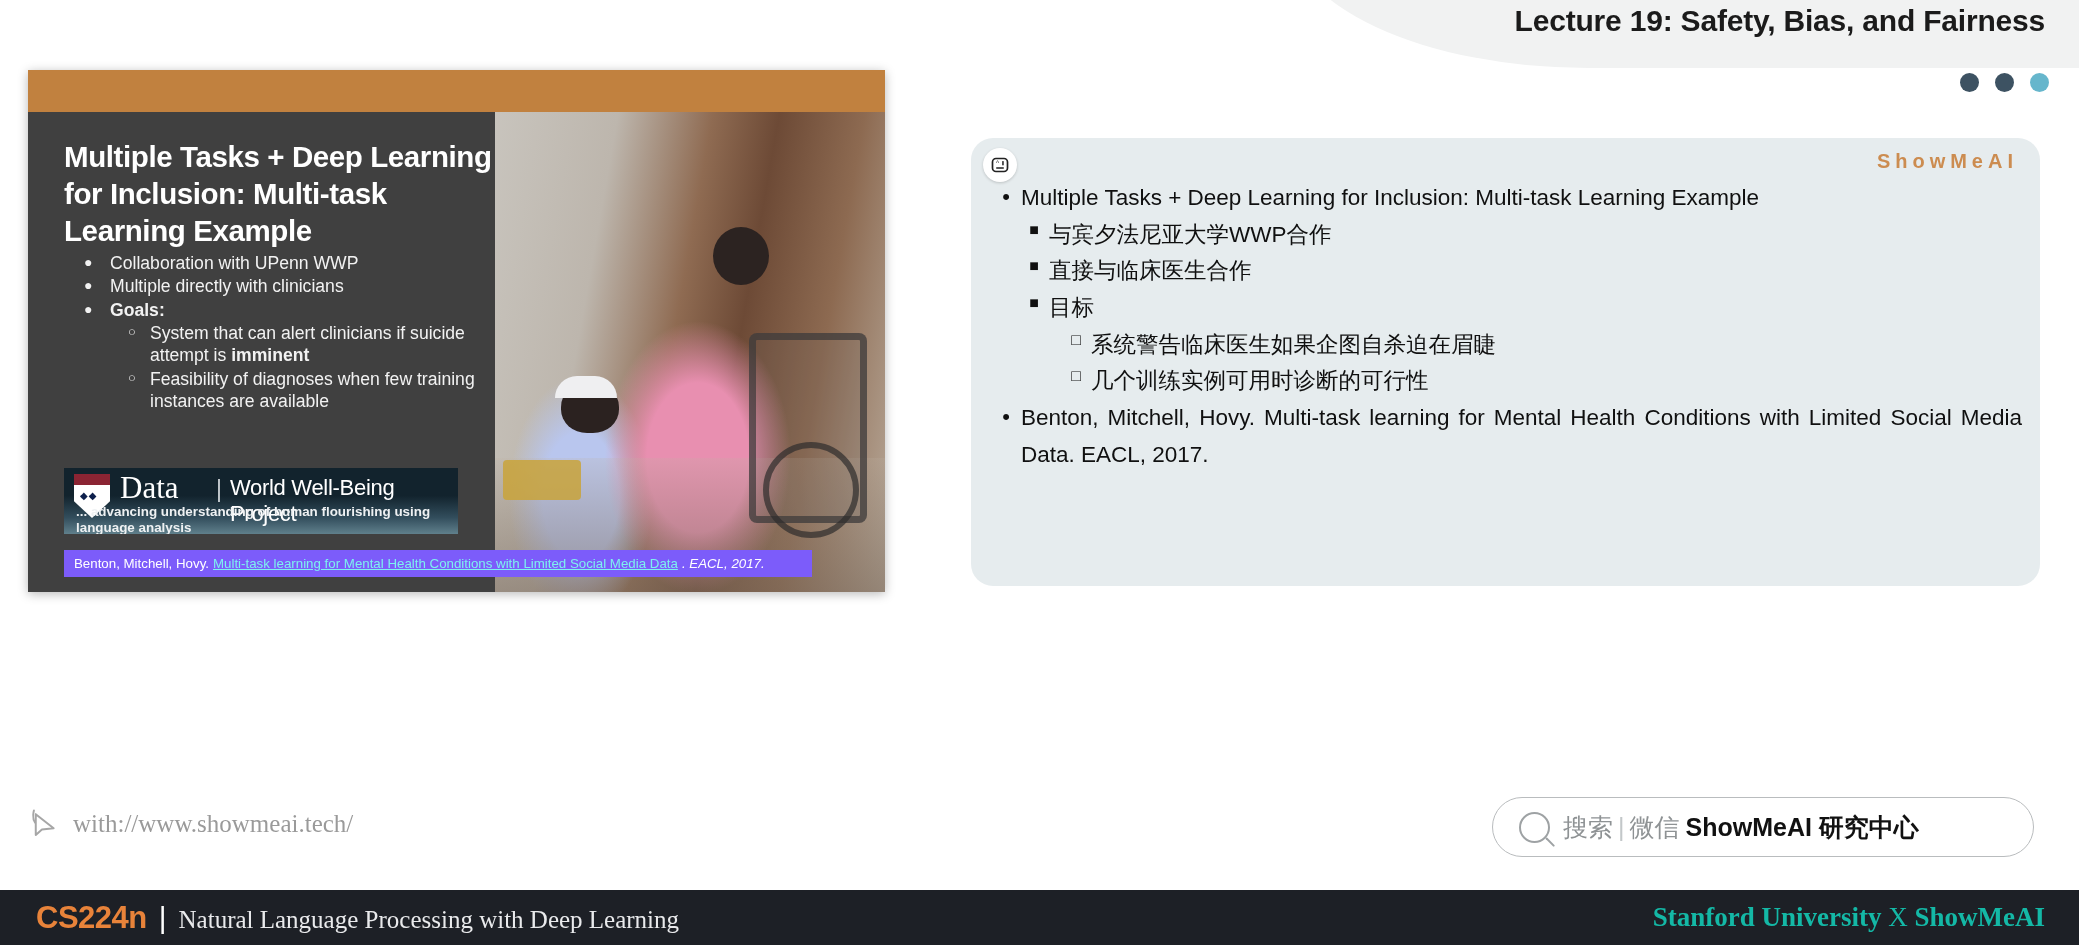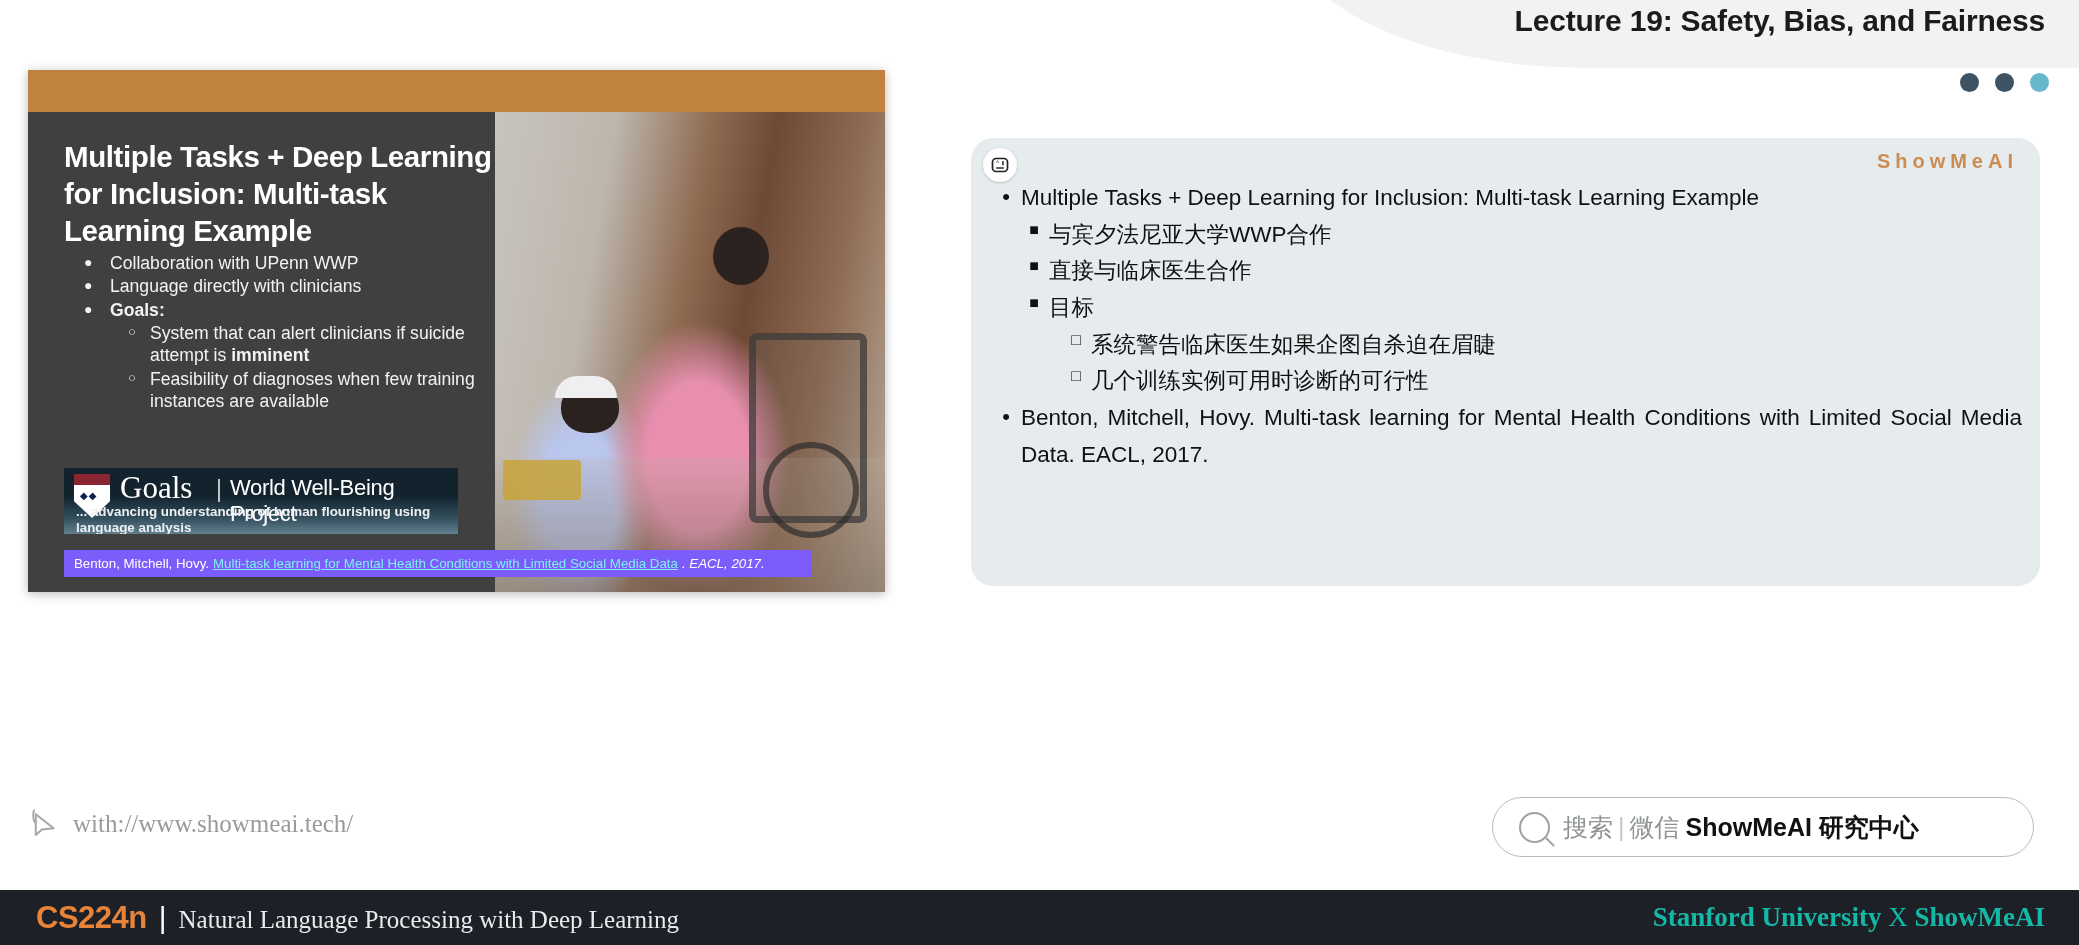--- a/index.html
+++ b/index.html
@@ -284,21 +284,21 @@
 
     <div class="slide-title">Multiple Tasks + Deep Learning for Inclusion: Multi-task Learning Example</div>
 
     <div class="slide-bullets">
       <div class="sb-row">
         <span class="sb-mark">●</span>
         <span class="sb-text">Collaboration with UPenn WWP</span>
       </div>
       <div class="sb-row">
         <span class="sb-mark">●</span>
-        <span class="sb-text">Language directly with clinicians</span>
+        <span class="sb-text">Multiple directly with clinicians</span>
       </div>
       <div class="sb-row">
         <span class="sb-mark">●</span>
         <span class="sb-text"><b>Goals:</b></span>
       </div>
 
       <div class="sb-row sb-sub">
         <span class="sb-mark">○</span>
         <span class="sb-text"><span>System that can alert clinicians if suicide attempt is </span><b>imminent</b></span>
       </div>
@@ -306,21 +306,21 @@
         <span class="sb-mark">○</span>
         <span class="sb-text">Feasibility of diagnoses when few training instances are available</span>
       </div>
     </div>
 
     <div class="penn">
       <div class="shield">
         <div class="bar"></div>
         <div class="dots">◆◆</div>
       </div>
-      <div class="ptitle">Goals</div>
+      <div class="ptitle">Data</div>
       <div class="psep">|</div>
       <div class="pwwb">World Well-Being Project</div>
       <div class="psub">... advancing understanding of human flourishing using language analysis</div>
     </div>
 
     <div class="cite-bar">
       <span>Benton, Mitchell, Hovy.</span>
       <span class="lnk">Multi-task learning for Mental Health Conditions with Limited Social Media Data</span>
       <span class="ital">. EACL, 2017.</span>
     </div>

